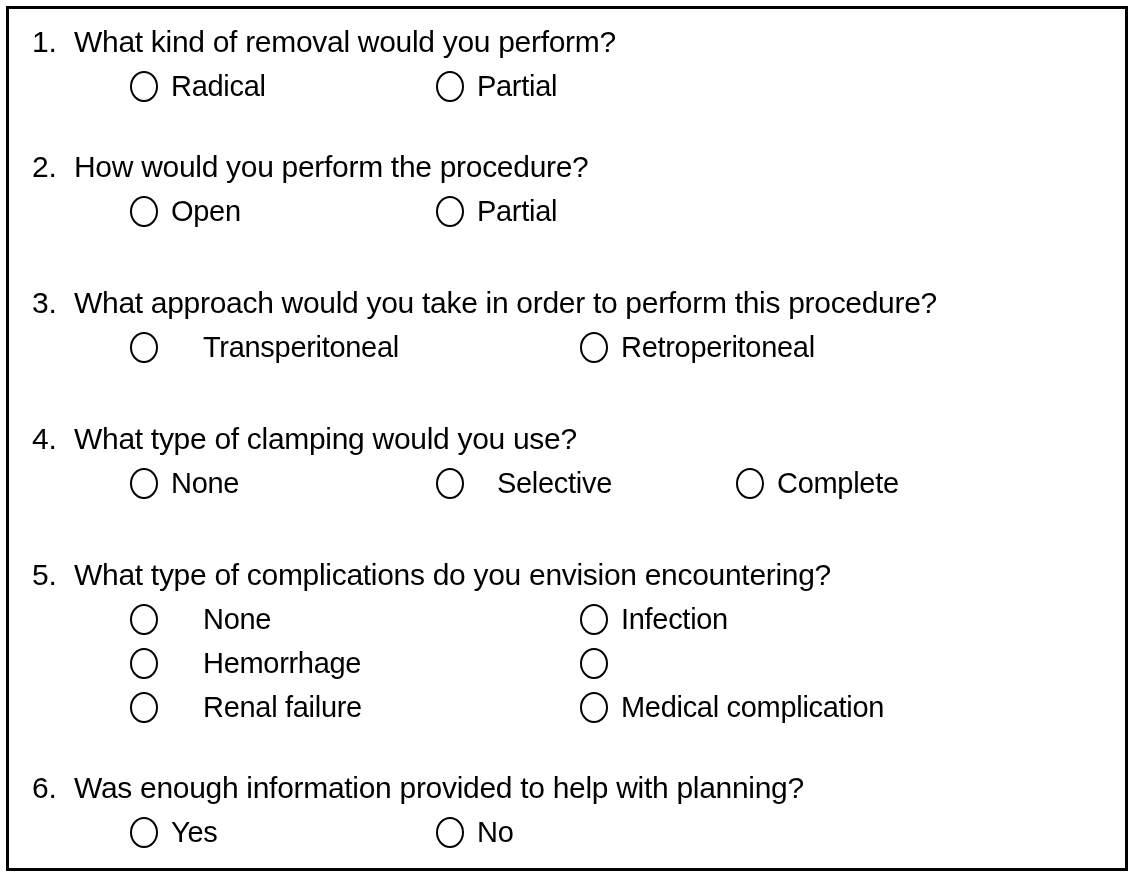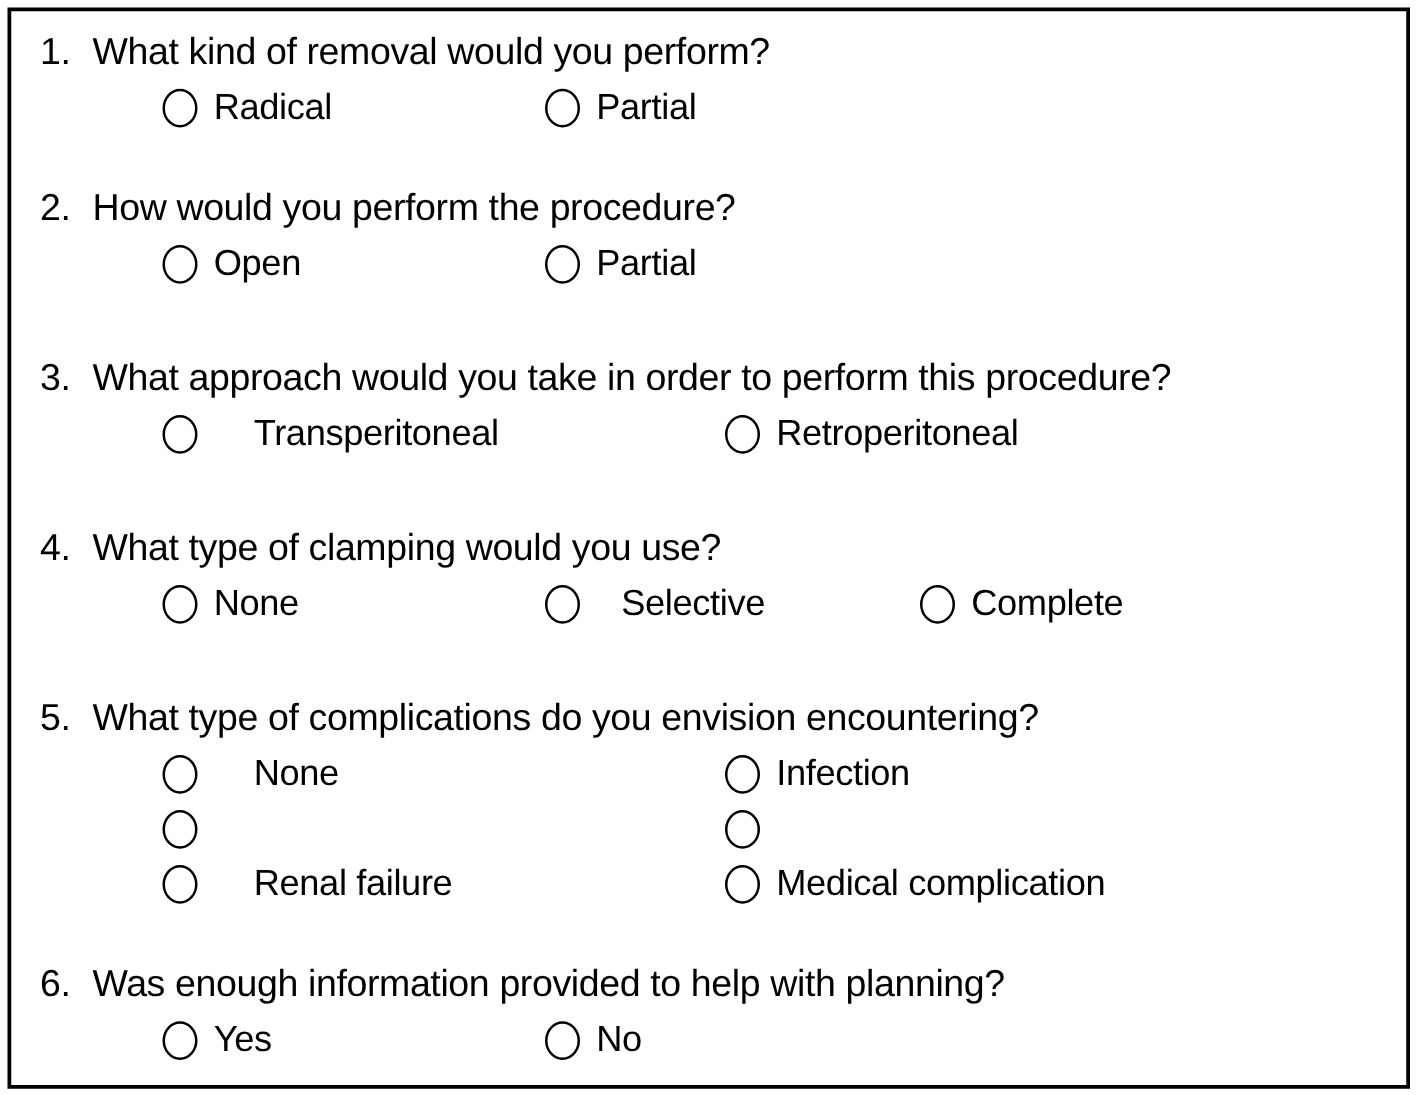--- a/index.html
+++ b/index.html
@@ -152,20 +152,21 @@
         <span class="opt-label">None</span>
       </span>
       <span class="opt opt2">
         <span class="radio"></span>
         <span class="opt-label">Infection</span>
       </span>
     </div>
     <div class="options-row cols-b">
       <span class="opt opt1">
         <span class="radio"></span>
+        <span class="opt-label">Hemorrhage</span>
       </span>
       <span class="opt opt2">
         <span class="radio"></span>
       </span>
     </div>
     <div class="options-row cols-b">
       <span class="opt opt1">
         <span class="radio"></span>
         <span class="opt-label">Renal failure</span>
       </span>

